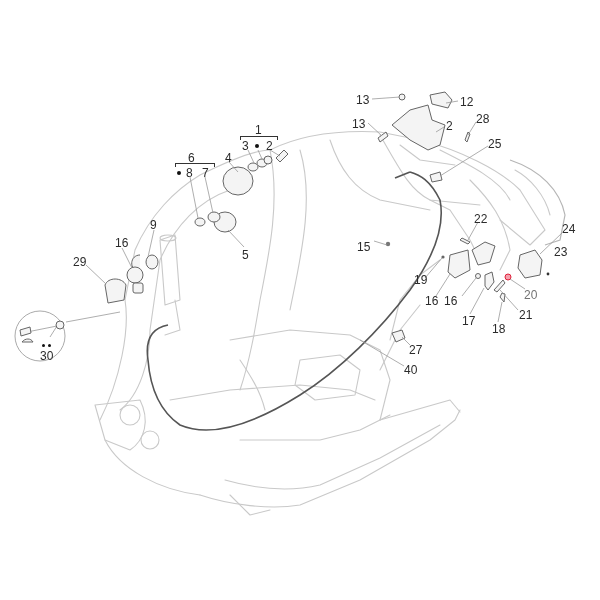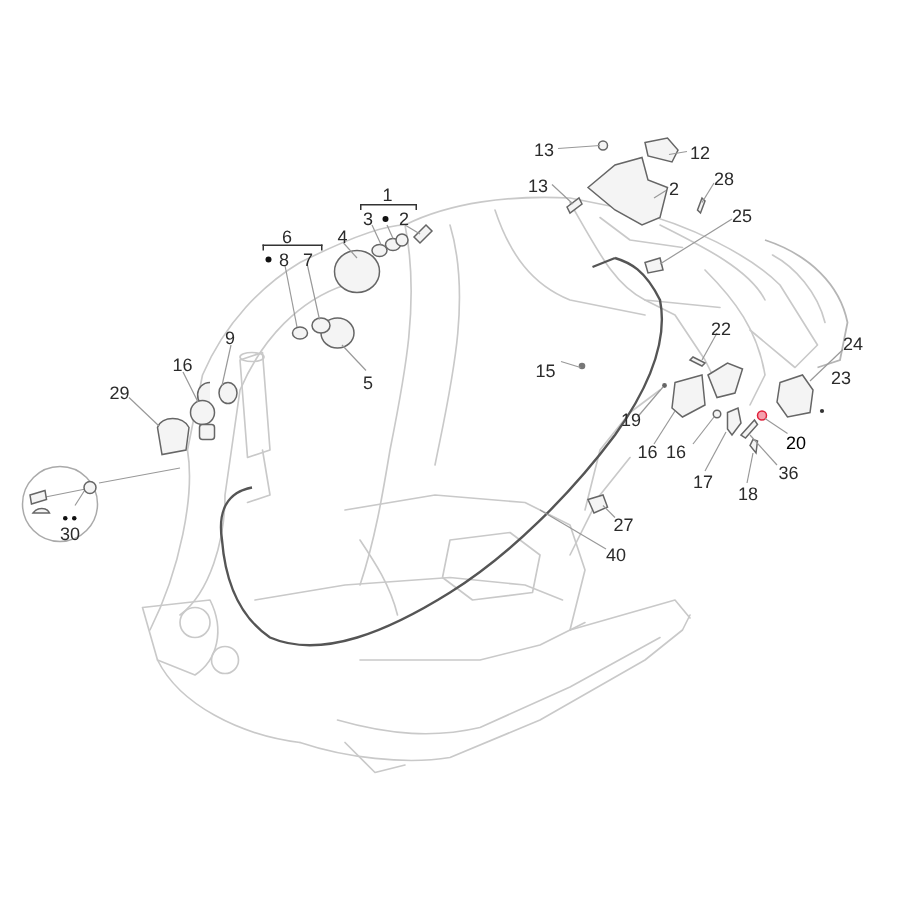--- a/index.html
+++ b/index.html
@@ -4,21 +4,21 @@
 <style>
   html,body{margin:0;padding:0;background:#ffffff;}
   body{width:600px;height:600px;overflow:hidden;position:relative;font-family:"Liberation Sans",sans-serif;}
   #canvas{position:absolute;left:0;top:0;width:600px;height:600px;}
   .frame{fill:none;stroke:#c9c9c9;stroke-width:1.1;stroke-linejoin:round;stroke-linecap:round;}
   .frame-dark{fill:none;stroke:#b5b5b5;stroke-width:1.2;}
   .cable{fill:none;stroke:#555;stroke-width:1.6;}
   .part{fill:#f4f4f4;stroke:#666;stroke-width:1;}
   .leader{stroke:#999;stroke-width:0.8;fill:none;}
   .lbl{position:absolute;font-size:12px;color:#2b2b2b;line-height:12px;white-space:nowrap;text-align:right;}
-  .lbl.red{color:#000000;}
+  .lbl.red{color:#737373;}
   .bracket{position:absolute;border-top:1px solid #333;height:3px;border-left:1px solid #333;border-right:1px solid #333;}
   .dot{position:absolute;width:4px;height:4px;border-radius:50%;background:#111;}
 </style>
 </head>
 <body>
 
 <div id="canvas">
 <svg width="600" height="600" viewBox="0 0 600 600">
 
   <g>
@@ -166,21 +166,21 @@
 <span class="lbl" style="left:460px;top:96px">12</span>
 <span class="lbl" style="left:356px;top:94px">13</span>
 <span class="lbl" style="left:352px;top:118px">13</span>
 <span class="lbl" style="left:425px;top:295px">16</span>
 <span class="lbl" style="left:357px;top:241px">15</span>
 <span class="lbl" style="left:444px;top:295px">16</span>
 <span class="lbl" style="left:462px;top:315px">17</span>
 <span class="lbl" style="left:492px;top:323px">18</span>
 <span class="lbl" style="left:414px;top:274px">19</span>
 <span class="lbl red" style="left:524px;top:289px">20</span>
-<span class="lbl" style="left:519px;top:309px">36</span>
+<span class="lbl" style="left:519px;top:309px">21</span>
 <span class="lbl" style="left:474px;top:213px">22</span>
 <span class="lbl" style="left:554px;top:246px">23</span>
 <span class="lbl" style="left:562px;top:223px">24</span>
 <span class="lbl" style="left:488px;top:138px">25</span>
 <span class="lbl" style="left:404px;top:364px">40</span>
 <span class="lbl" style="left:409px;top:344px">27</span>
 <span class="lbl" style="left:476px;top:113px">28</span>
 <span class="lbl" style="left:73px;top:256px">29</span>
 <span class="lbl" style="left:40px;top:350px">30</span>
 

